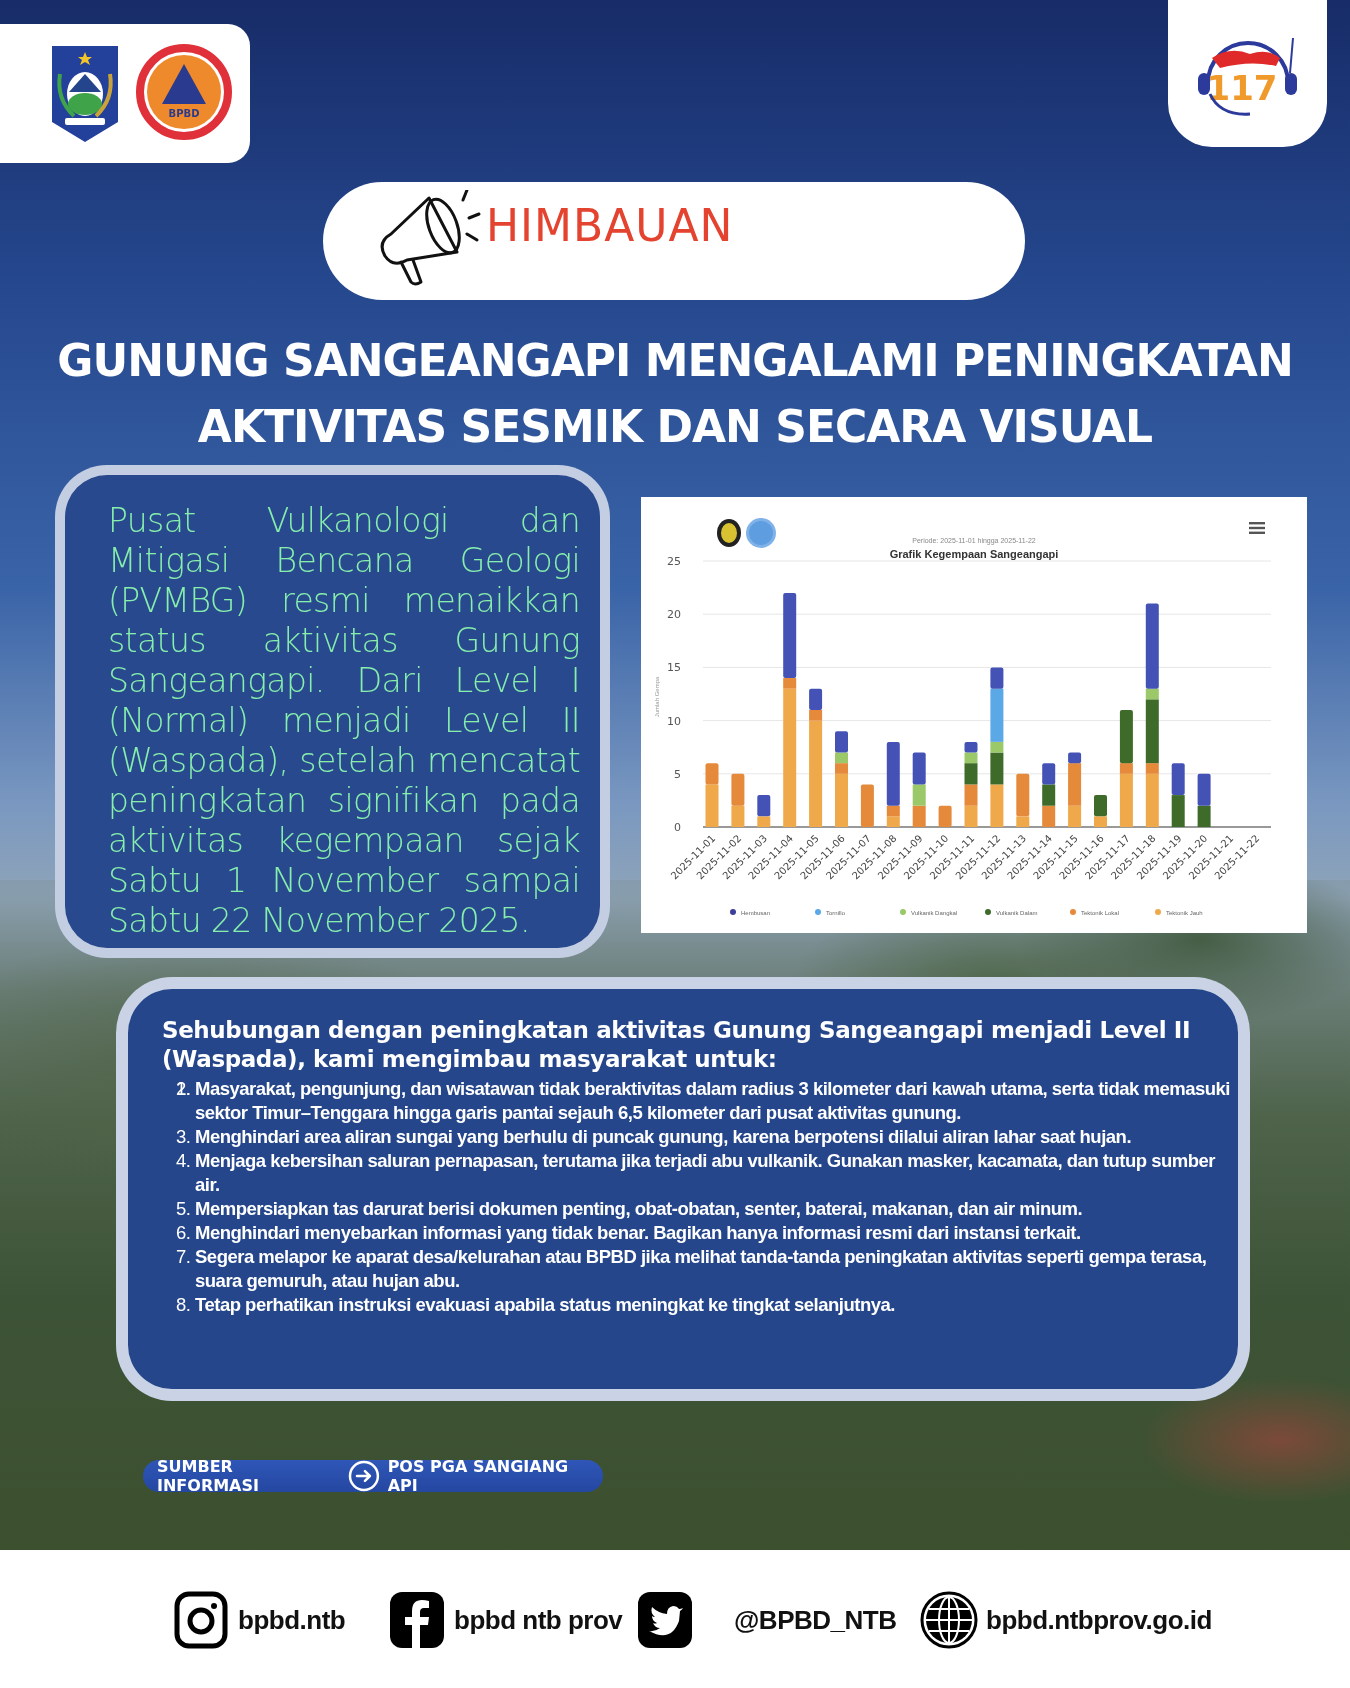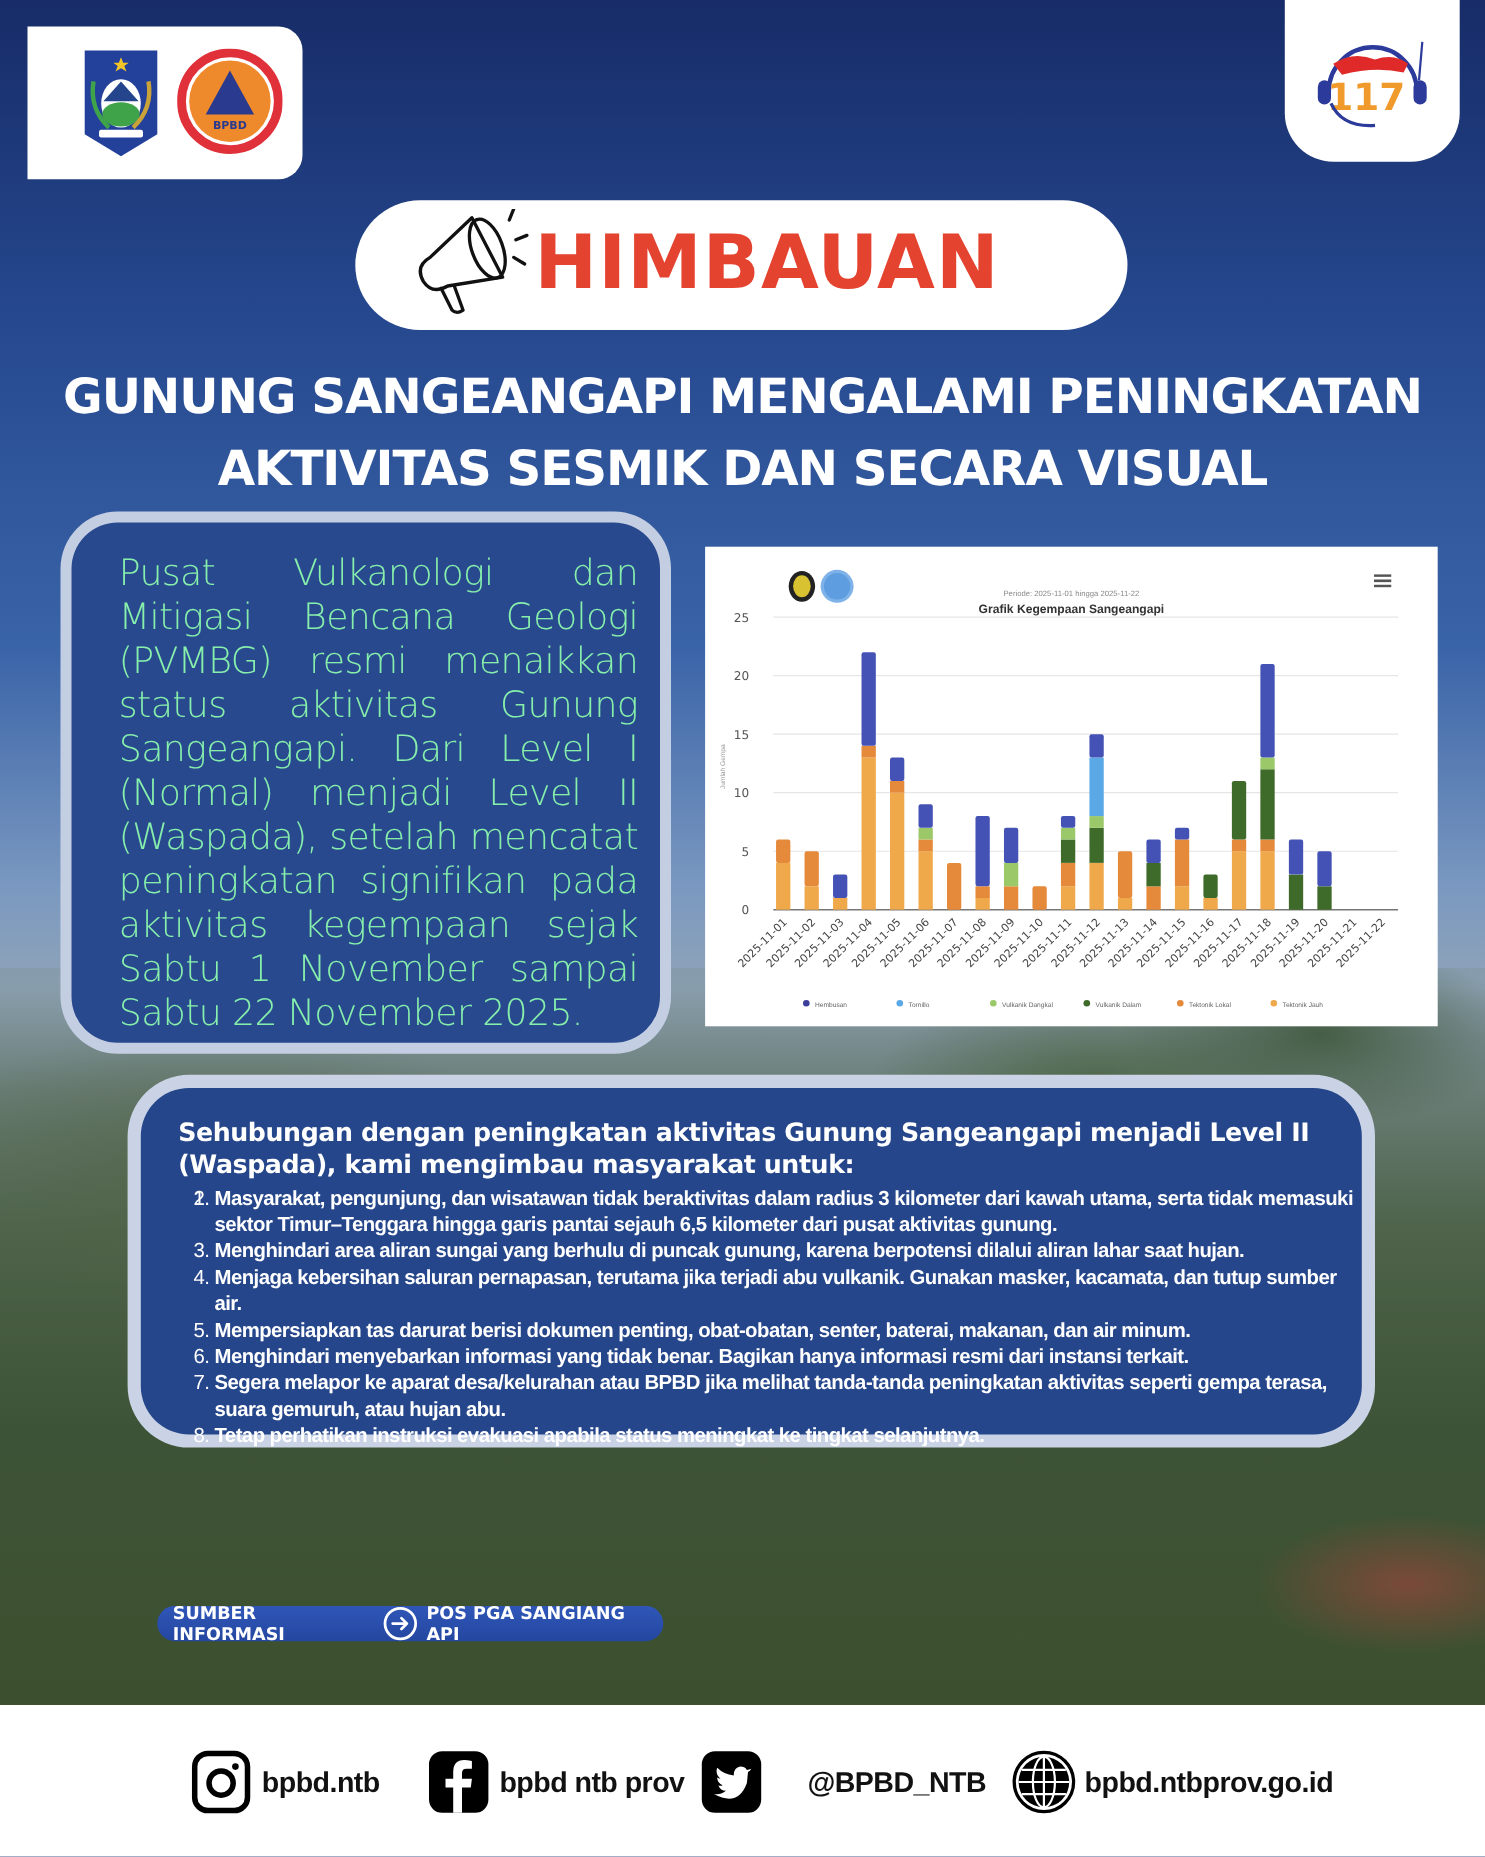--- a/index.html
+++ b/index.html
@@ -13,37 +13,37 @@
     position: absolute; left: 0; top: 880px; width: 1350px; height: 670px;
     background:
       radial-gradient(ellipse 260px 120px at 1200px 60px, rgba(60,85,55,0.85), transparent 70%),
       radial-gradient(ellipse 300px 140px at 1000px 110px, rgba(70,95,60,0.8), transparent 70%),
       radial-gradient(ellipse 420px 180px at 200px 180px, rgba(80,100,70,0.7), transparent 70%),
       radial-gradient(ellipse 200px 90px at 1280px 560px, rgba(150,70,60,0.7), transparent 70%),
       linear-gradient(180deg, rgba(120,140,140,0.25), rgba(40,60,30,0.4));
   }
   .logo-card {
     position: absolute; left: 0; top: 24px; width: 250px; height: 139px;
-    background: #fff; border-radius: 0 22px 22px 0; margin-left: 25px;
+    background: #fff; border-radius: 0 22px 22px 0;
   }
   .ntb-emblem { position: absolute; left: 50px; top: 20px; width: 70px; height: 100px; }
   .bpbd-emblem { position: absolute; left: 136px; top: 20px; width: 96px; height: 96px; }
   .call-card {
     position: absolute; left: 1168px; top: 0; width: 159px; height: 147px;
     background: #fff; border-radius: 0 0 44px 44px;
   }
   .call-emblem { position: absolute; left: 22px; top: 28px; width: 115px; height: 95px; }
 
   .himbauan-pill {
     position: absolute; left: 323px; top: 182px; width: 702px; height: 118px;
     background: #fff; border-radius: 59px;
   }
   .megaphone-icon { position: absolute; left: 48px; top: 8px; width: 110px; height: 100px; }
   .himbauan-title {
-    position: absolute; left: 163px; top: 18px; font-size: 68px; font-weight: 700;
+    position: absolute; left: 163px; top: 18px; font-size: 44px; font-weight: 400;
     color: #e4432f; letter-spacing: 1px; font-family: "DejaVu Sans", sans-serif;
   }
 
   .headline {
     position: absolute; left: 0; top: 328px; width: 1350px; text-align: center;
     color: #fff; font-weight: 700; font-size: 44px; line-height: 66px;
     font-family: "DejaVu Sans", sans-serif; letter-spacing: -1px;
   }
 
   .intro-frame {
@@ -66,21 +66,21 @@
     font-size: 11px; font-weight: 700; color: #333; margin-top: 29px;
   }
   .chart-subtitle {
     position: absolute; left: 0; top: 40px; width: 666px; text-align: center;
     font-size: 7px; color: #888;
   }
   .chart-menu-icon { position: absolute; left: 608px; top: 25px; width: 16px; height: 12px; }
   .chart-svg { position: absolute; left: 0; top: 0; }
 
   .appeal-frame {
-    position: absolute; left: 116px; top: 977px; width: 1134px; height: 339px;
+    position: absolute; left: 116px; top: 977px; width: 1134px; height: 424px;
     border: 12px solid rgba(230,236,245,0.85); border-radius: 56px;
     background: #25468a;
   }
   .appeal-heading {
     position: absolute; left: 34px; top: 27px; width: 1060px;
     color: #fff; font-weight: 700; font-size: 23px; line-height: 29px;
     font-family: "DejaVu Sans", sans-serif; letter-spacing: -0.4px;
   }
   .appeal-list { position: absolute; left: 34px; top: 88px; width: 1070px; list-style: none; }
   .appeal-list li {

